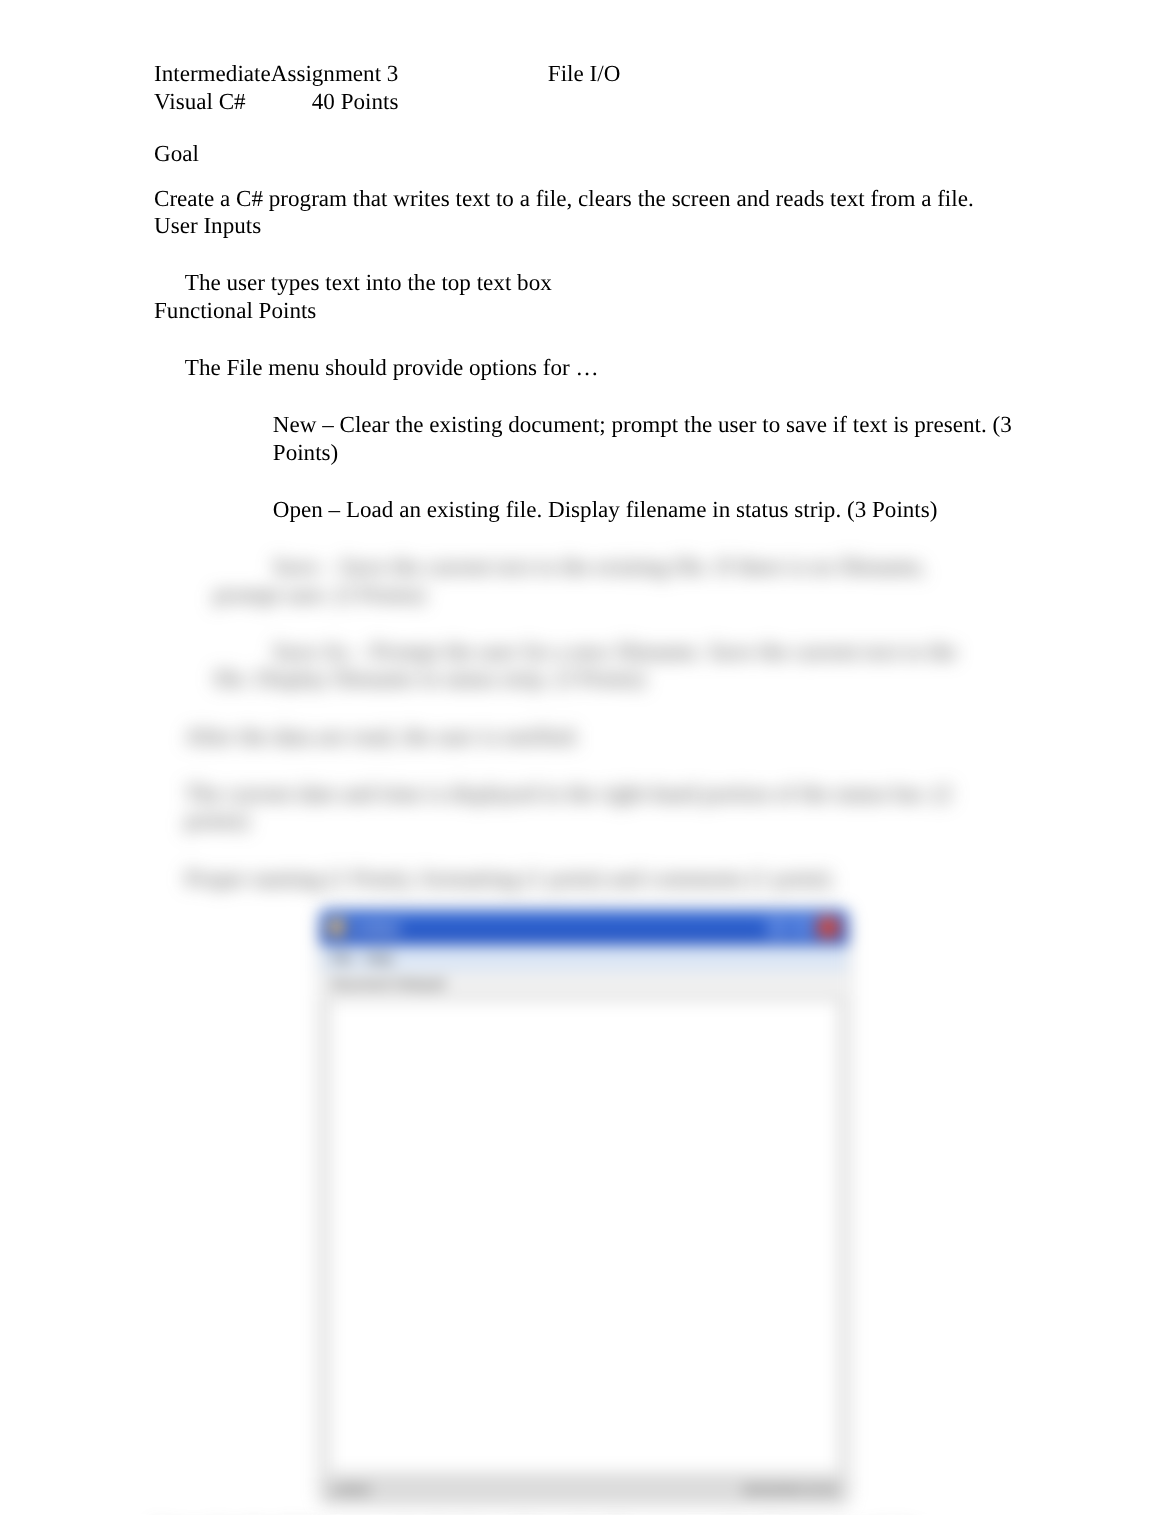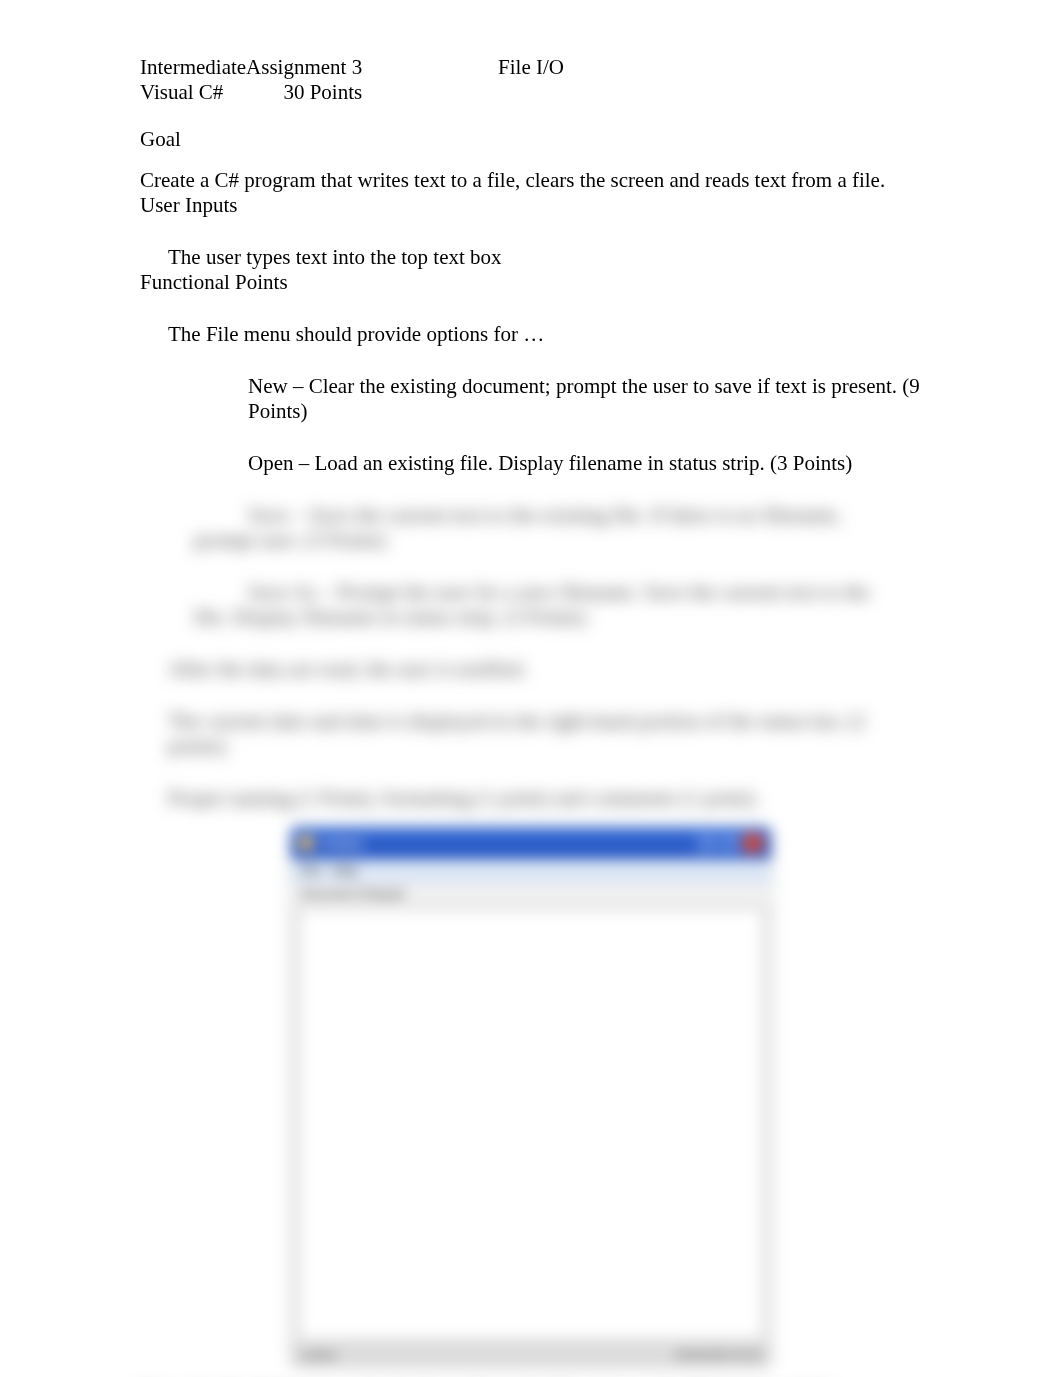--- a/index.html
+++ b/index.html
@@ -176,42 +176,42 @@
 <body>
 
 <div class="header-row">
   <div class="header-left">
     <div>Intermediate</div>
     <div>Visual C#</div>
   </div>
   <div class="header-center">File I/O</div>
   <div class="header-right">
     <div>Assignment 3</div>
-    <div>30 Points</div>
+    <div>40 Points</div>
   </div>
 </div>
 
 <div class="section-title">Goal</div>
 <div class="goal-text">Create a C# program that writes text to a file, clears the screen and reads text from a file.</div>
 
 <div class="user-inputs">User Inputs</div>
 <div class="bullet-row">
   <span class="bullet-glyph"></span>
   <span class="bullet-text">The user types text into the top text box</span>
 </div>
 
 <div>Functional Points</div>
 <div class="bullet-row">
   <span class="bullet-glyph"></span>
   <span class="bullet-text">The File menu should provide options for …</span>
 </div>
 
 <div class="bullet-row indent-1">
   <span class="sub-bullet-glyph"></span>
-  <span class="bullet-text">New – Clear the existing document; prompt the user to save if text is present. (9 Points)</span>
+  <span class="bullet-text">New – Clear the existing document; prompt the user to save if text is present. (3 Points)</span>
 </div>
 <div class="bullet-row indent-1">
   <span class="sub-bullet-glyph"></span>
   <span class="bullet-text">Open – Load an existing file.  Display filename in status strip. (3 Points)</span>
 </div>
 
 <div class="blurred-text">
   <div class="bullet-row indent-1">
     <span class="sub-bullet-glyph"></span>
     <span class="bullet-text">Save – Save the current text to the existing file. If there is no filename,</span>

